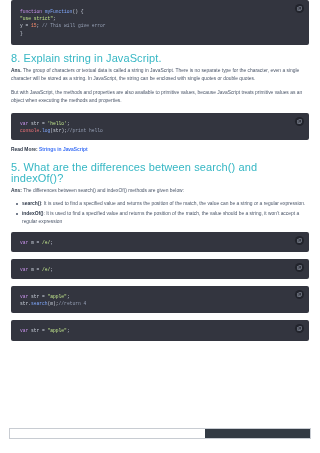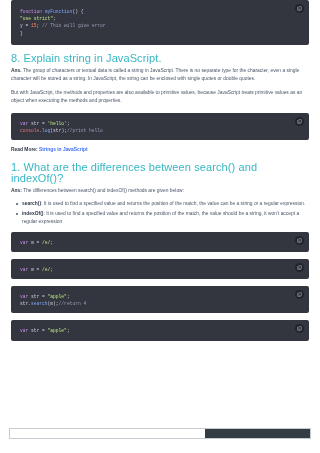--- a/index.html
+++ b/index.html
@@ -160,21 +160,21 @@
         <span class="code-line"><span class="tok-kw">var </span><span class="tok-plain">str = </span><span class="tok-str">'hello'</span><span class="tok-plain">;</span></span>
         <span class="code-line"><span class="tok-obj">console</span><span class="tok-plain">.</span><span class="tok-fn">log</span><span class="tok-plain">(str);</span><span class="tok-com">//print hello</span></span>
         <div class="copy-btn">
           <svg width="5" height="5" viewBox="0 0 16 16" fill="none">
             <rect x="5.5" y="1.5" width="9" height="11" rx="1.3" stroke="#aeb6c6" stroke-width="1.5" fill="#33353f"></rect>
             <path d="M10.5 14.5H2.8a1.3 1.3 0 0 1-1.3-1.3V4.5" stroke="#aeb6c6" stroke-width="1.5" stroke-linecap="round"></path>
           </svg>
         </div>
       </div>
       <div class="readmore"><span>Read More: </span><a href="#">Strings in JavaScript</a></div>
-      <h2 class="qhead">1. What are the differences between search() and indexOf()?</h2>
+      <h2 class="qhead">5. What are the differences between search() and indexOf()?</h2>
       <p class="body"><span class="ans-label">Ans:</span> The differences between search() and indexOf() methods are given below:</p>
       <ul class="difflist">
         <li><b>search()</b>: It is used to find a specified value and returns the position of the match, the value can be a string or a regular expression.</li>
         <li><b>indexOf()</b>: It is used to find a specified value and returns the position of the match, the value should be a string, it won't accept a regular expression</li>
       </ul>
       <div class="code-block" style="margin-bottom: 7px;">
         <span class="code-line"><span class="tok-kw">var </span><span class="tok-plain">m = </span><span class="tok-re">/e/</span><span class="tok-plain">;</span></span>
         <div class="copy-btn">
           <svg width="5" height="5" viewBox="0 0 16 16" fill="none">
             <rect x="5.5" y="1.5" width="9" height="11" rx="1.3" stroke="#aeb6c6" stroke-width="1.5" fill="#33353f"></rect>

